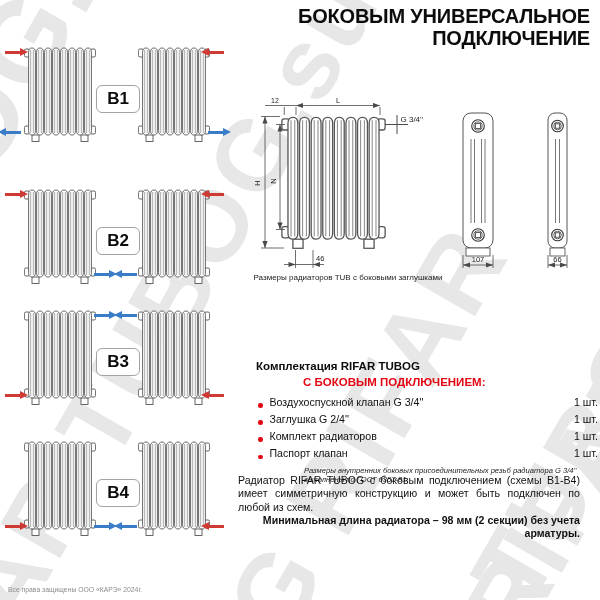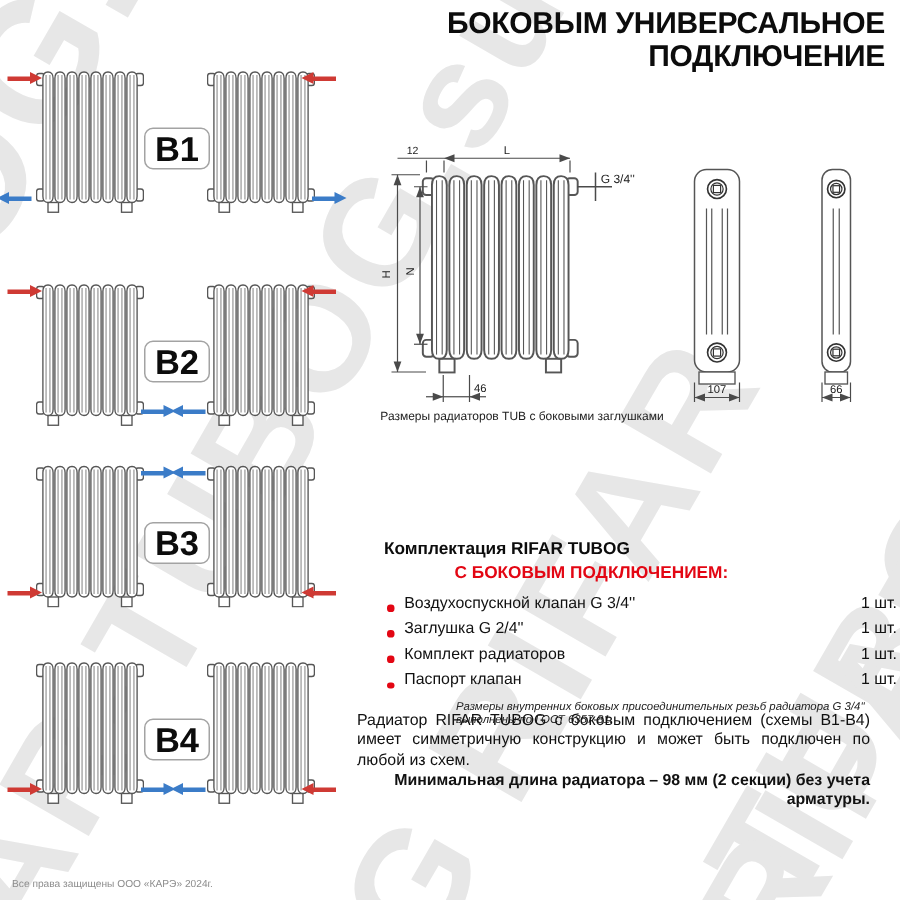--- a/index.html
+++ b/index.html
@@ -17,21 +17,21 @@
   
   .title{position:absolute;top:5px;right:10px;text-align:right;font-weight:800;
          font-size:20px;line-height:1.12;letter-spacing:-0.2px;color:#0c0c0c;}
   
   .scheme{position:absolute;left:0;width:240px;height:96px;}
   .s-b1{top:47px;} .s-b2{top:189px;} .s-b3{top:310px;text-decoration:underline;} .s-b4{top:441px;}
   .rad{position:absolute;top:0;width:72px;height:95px;}
   .radL{left:24px;} .radR{left:138px;}
   .scheme-label{position:absolute;left:96px;top:38px;width:42px;height:26px;background:#fff;
         border:1.4px solid #a3a3a3;border-radius:6px;display:flex;align-items:center;
-        justify-content:center;font-weight:800;font-size:23px;color:#0c0c0c;z-index:2;}
+        justify-content:center;font-weight:800;font-size:17px;color:#0c0c0c;z-index:2;}
   .arrow{position:absolute;width:16px;height:2.5px;background:currentColor;z-index:2;}
   .arrow::after{content:"";position:absolute;top:50%;transform:translateY(-50%);
         width:0;height:0;border-top:4.5px solid transparent;border-bottom:4.5px solid transparent;}
   .head-right::after{left:15px;border-left:8px solid currentColor;}
   .head-left::after{right:15px;border-right:8px solid currentColor;}
   .supply{color:#cf3a34;} .return{color:#3b7cc8;}
   .a-top{top:4px;} .a-bot{top:84px;}
   .x-outL{left:5px;} .x-outR{left:208px;} .x-midL{left:94px;} .x-midR{left:121px;}
   
   .dim-drawing{position:absolute;left:250px;top:93px;width:195px;height:185px;}

